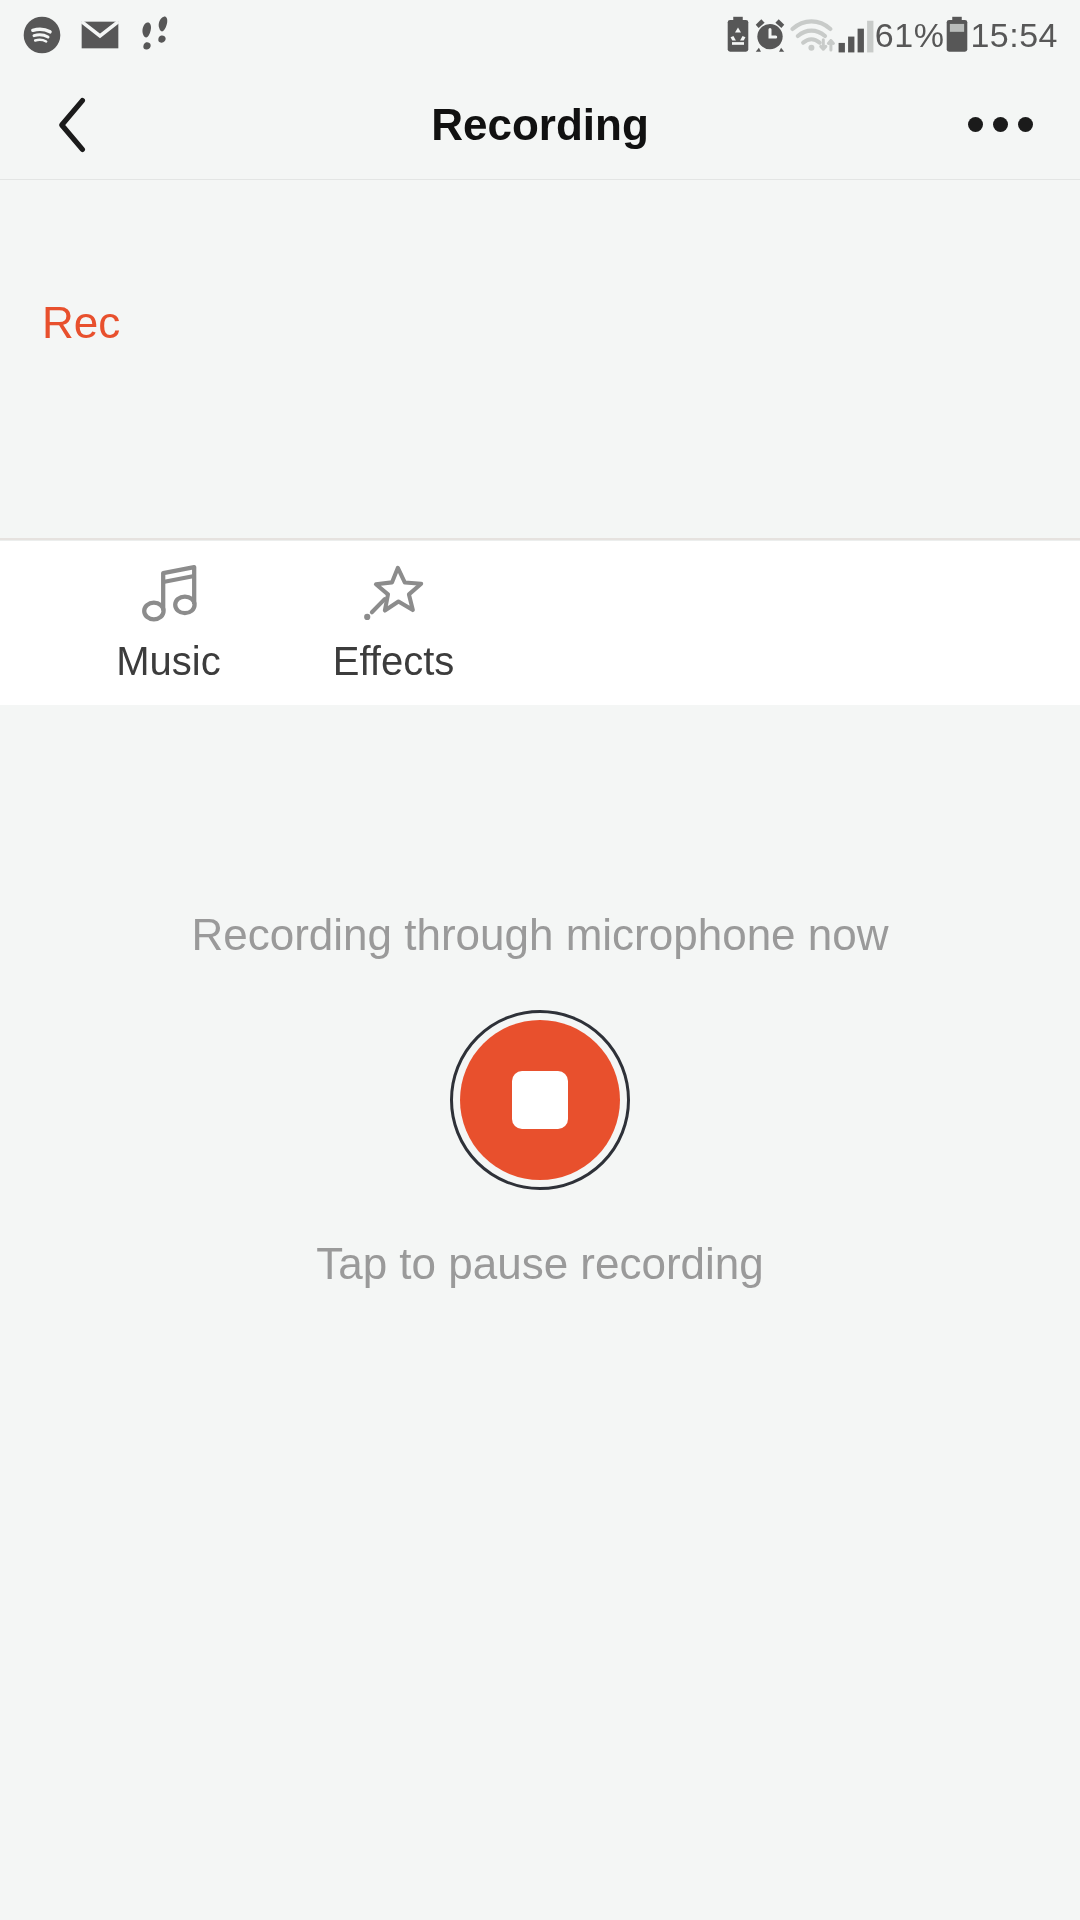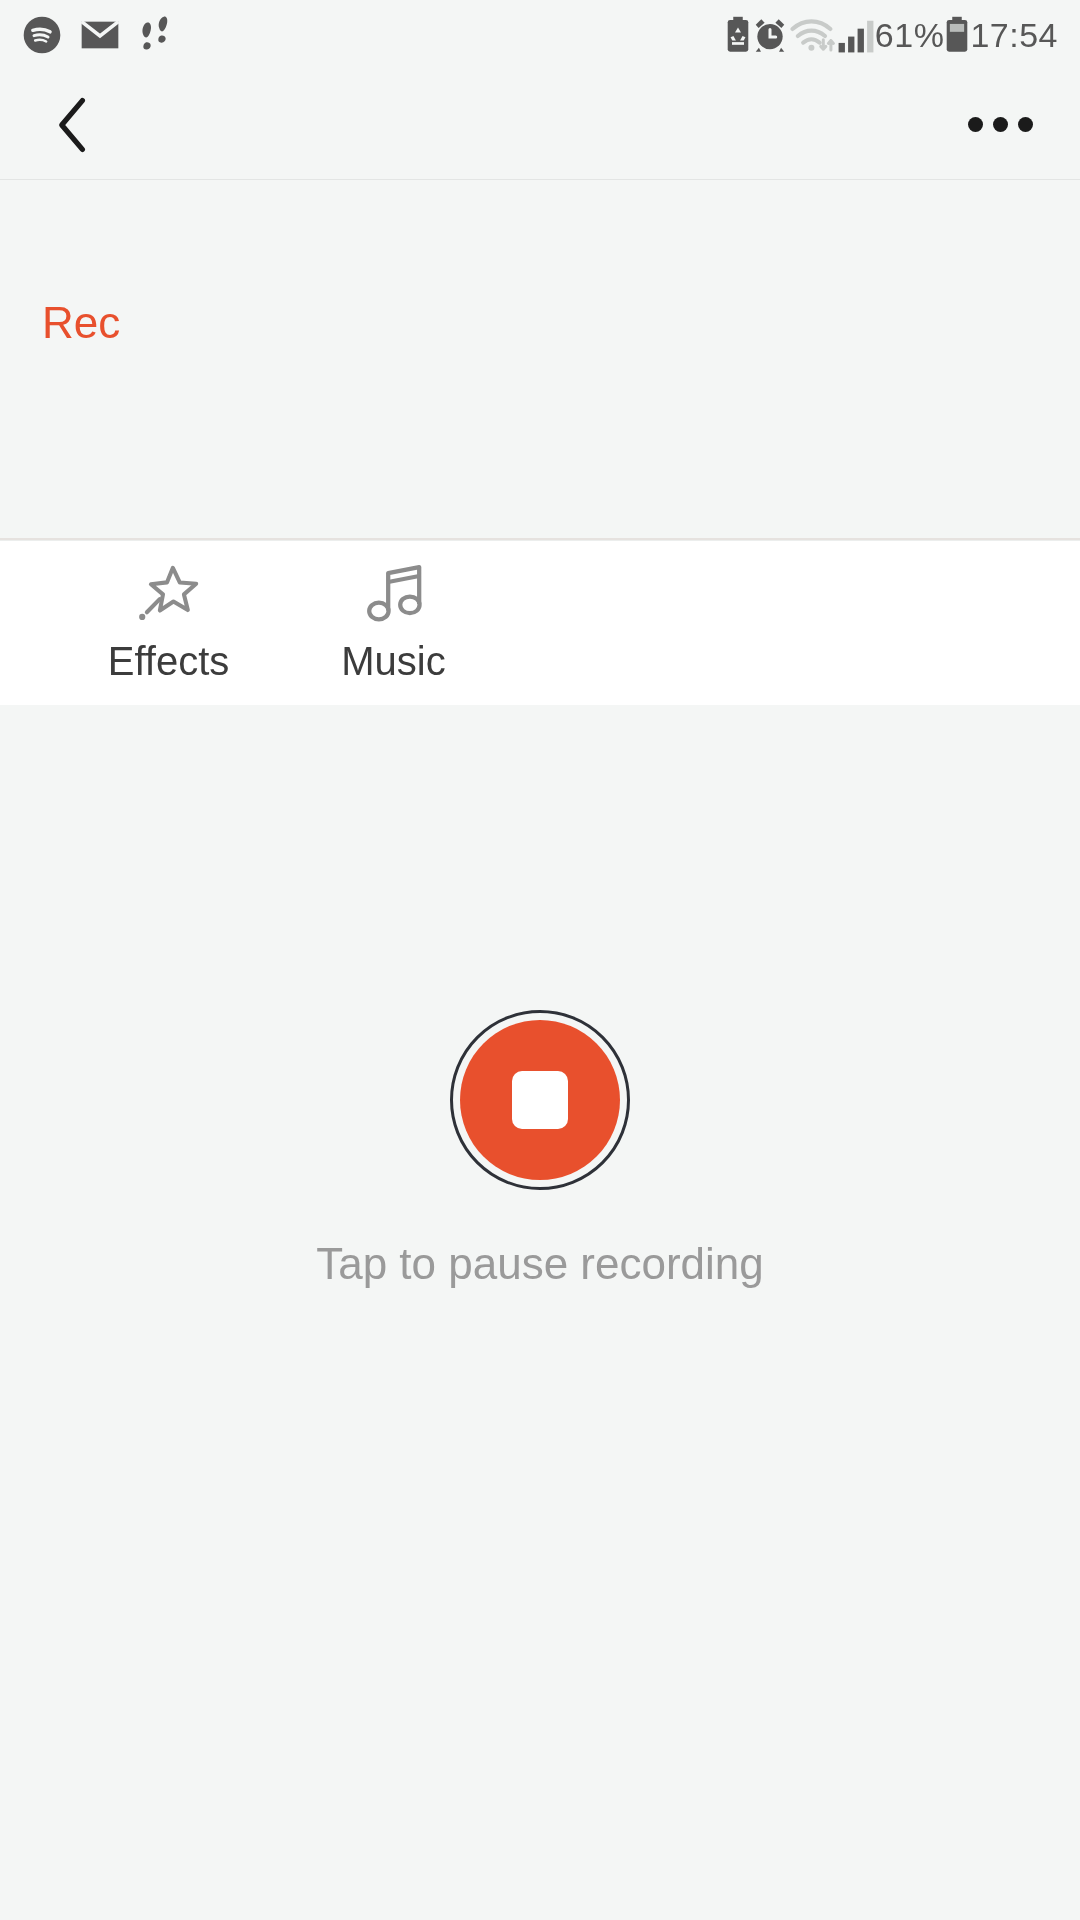--- a/index.html
+++ b/index.html
@@ -172,30 +172,31 @@
         </svg>
       </span>
       <span class="sb-text">61%</span>
       <span class="sb-icon">
         <svg width="26" height="38" viewBox="0 0 16 24">
           <rect x="5" y="0.5" width="6" height="2.5" fill="#575757"></rect>
           <rect x="1.5" y="2.5" width="13" height="20" rx="1.5" fill="#575757"></rect>
           <rect x="3.5" y="5" width="9" height="5" fill="#b9bcba"></rect>
         </svg>
       </span>
-      <span class="sb-text">17:54</span>
+      <span class="sb-text">15:54</span>
     </div>
   </div>
 
   <div class="header">
     <div class="back-btn">
       <svg width="46" height="60" viewBox="0 0 24 32">
         <path d="M17 3L6 16l11 13" stroke="#1b1b1b" stroke-width="2.8" fill="none" stroke-linecap="round" stroke-linejoin="round"></path>
       </svg>
     </div>
+    <div class="header-title">Recording</div>
     <div class="more-btn">
       <span class="dot"></span>
       <span class="dot"></span>
       <span class="dot"></span>
     </div>
   </div>
 
   <div class="timer-row">
     <div class="rec-label">Rec</div>
   </div>
@@ -523,44 +524,45 @@
         <div class="wave-bar" style="height: 2px; background: rgb(232, 161, 132);"></div>
         <div class="wave-bar" style="height: 3px; background: rgb(232, 161, 132);"></div>
         <div class="wave-bar" style="height: 4px; background: rgb(232, 161, 132);"></div>
         <div class="wave-bar" style="height: 3px; background: rgb(232, 161, 132);"></div>
         <div class="wave-bar" style="height: 2px; background: rgb(232, 161, 132);"></div>
       </div>
     <div class="wave-baseline"></div>
   </div>
 
   <div class="tools">
-    <div class="tool">
-      <span class="tool-icon">
-        <svg width="72" height="66" viewBox="0 0 36 34">
-          <path d="M20 3.5l3.6 7.6 8.4.6-6.3 5.5 2 8.1-7.4-4.4-7 4.6 1.6-8.3-6.2-5.2 8.3-1z" stroke="#8c8c8c" stroke-width="2.1" fill="none" stroke-linejoin="round"></path>
-          <path d="M13.2 19.6L6.6 26.4" stroke="#8c8c8c" stroke-width="2.1" fill="none" stroke-linecap="round"></path>
-          <circle cx="4.2" cy="28.8" r="1.6" fill="#8c8c8c"></circle>
-        </svg>
-      </span>
-      <span class="tool-label">Effects</span>
-    </div>
     <div class="tool">
       <span class="tool-icon">
         <svg width="62" height="66" viewBox="0 0 32 34">
           <path d="M13 25.5V6.2l16-3.1v19.1" stroke="#8c8c8c" stroke-width="2.2" fill="none" stroke-linejoin="round"></path>
           <path d="M13 10.8l16-3.1" stroke="#8c8c8c" stroke-width="2.2" fill="none"></path>
           <ellipse cx="8.2" cy="25.8" rx="5" ry="4.3" stroke="#8c8c8c" stroke-width="2.2" fill="none"></ellipse>
           <ellipse cx="24.2" cy="22.6" rx="5" ry="4.3" stroke="#8c8c8c" stroke-width="2.2" fill="none"></ellipse>
         </svg>
       </span>
       <span class="tool-label">Music</span>
     </div>
+    <div class="tool">
+      <span class="tool-icon">
+        <svg width="72" height="66" viewBox="0 0 36 34">
+          <path d="M20 3.5l3.6 7.6 8.4.6-6.3 5.5 2 8.1-7.4-4.4-7 4.6 1.6-8.3-6.2-5.2 8.3-1z" stroke="#8c8c8c" stroke-width="2.1" fill="none" stroke-linejoin="round"></path>
+          <path d="M13.2 19.6L6.6 26.4" stroke="#8c8c8c" stroke-width="2.1" fill="none" stroke-linecap="round"></path>
+          <circle cx="4.2" cy="28.8" r="1.6" fill="#8c8c8c"></circle>
+        </svg>
+      </span>
+      <span class="tool-label">Effects</span>
+    </div>
   </div>
 
   <div class="body">
+    <div class="status-text">Recording through microphone now</div>
     <div class="rec-btn-wrap">
       <div class="rec-ring"></div>
       <div class="rec-circle">
         <div class="rec-square"></div>
       </div>
     </div>
     <div class="hint-text">Tap to pause recording</div>
   </div>
 
 </div>

